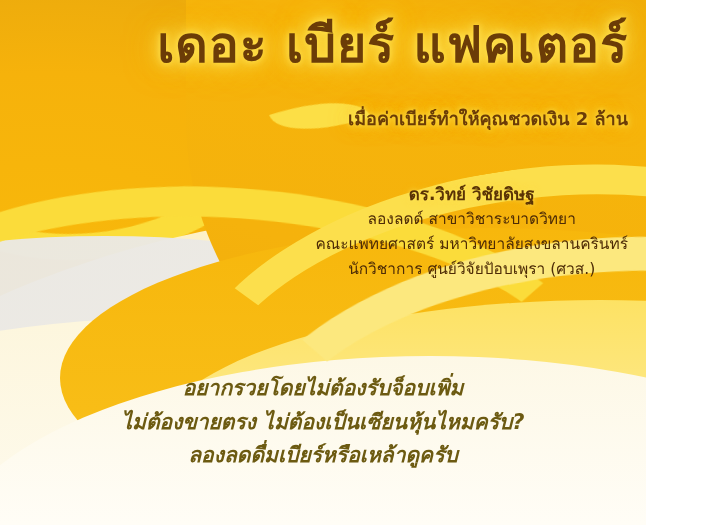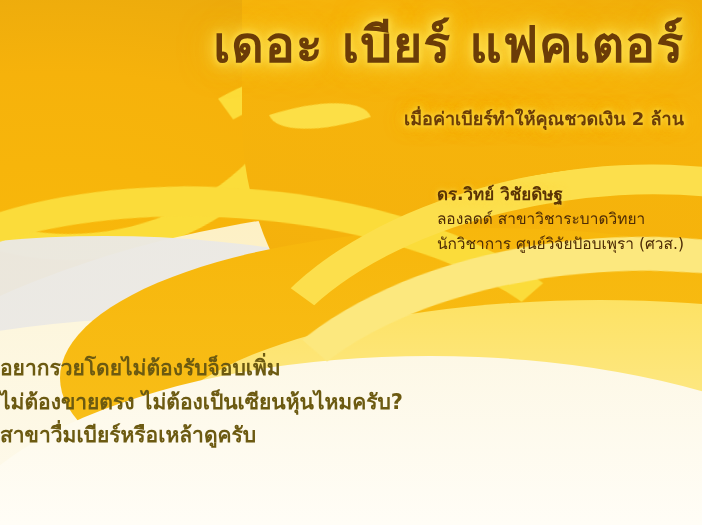--- a/index.html
+++ b/index.html
@@ -5,21 +5,21 @@
 <style>
   html, body {
     margin: 0;
     padding: 0;
     background: #ffffff;
   }
   * { box-sizing: border-box; }
 
   .slide {
     position: relative;
-    width: 702px;
+    width: 646px;
     height: 525px;
     overflow: hidden;
     font-family: "DejaVu Sans", "Liberation Sans", sans-serif;
     background: #f7b20c;
   }
 
   
   .bg-base {
     position: absolute;
     inset: 0;
@@ -178,21 +178,21 @@
       0 0 5px #ffe54f,
       0 0 12px rgba(255,226,74,0.8),
       0 0 20px rgba(255,226,74,0.5);
     white-space: nowrap;
   }
 
   .author-block {
     position: absolute;
     right: 18px;
     top: 182px;
-    text-align: left;
+    text-align: center;
     color: #4a2a06;
   }
   .author-name {
     font-size: 17px;
     font-weight: bold;
     color: #5a3305;
     line-height: 1.45;
     text-shadow: 0 0 4px rgba(255,230,90,0.7), 0 0 10px rgba(255,226,74,0.45);
     white-space: nowrap;
   }
@@ -201,23 +201,24 @@
     font-weight: normal;
     color: #4e2c06;
     line-height: 1.62;
     white-space: nowrap;
   }
 
   .message-block {
     position: absolute;
     left: 0;
     right: 0;
-    top: 352px;
-    text-align: left;
+    top: 372px;
+    text-align: center;
     color: #6c5a11;
+    font-style: italic;
   }
   .message-line {
     font-size: 21px;
     font-weight: bold;
     line-height: 1.6;
     color: #6c5a11;
     white-space: nowrap;
   }
 </style>
 </head>
@@ -248,23 +249,24 @@
 
   <div class="content">
 
     <div class="title">เดอะ เบียร์ แฟคเตอร์</div>
 
     <div class="subtitle">เมื่อค่าเบียร์ทำให้คุณชวดเงิน 2 ล้าน</div>
 
     <div class="author-block">
       <div class="author-name">ดร.วิทย์ วิชัยดิษฐ</div>
       <div class="author-line">ลองลดด์ สาขาวิชาระบาดวิทยา</div>
+      <div class="author-line">คณะแพทยศาสตร์ มหาวิทยาลัยสงขลานครินทร์</div>
       <div class="author-line">นักวิชาการ ศูนย์วิจัยปัอบเพุรา (ศวส.)</div>
     </div>
 
     <div class="message-block">
       <div class="message-line">อยากรวยโดยไม่ต้องรับจ็อบเพิ่ม</div>
       <div class="message-line">ไม่ต้องขายตรง ไม่ต้องเป็นเซียนหุ้นไหมครับ?</div>
-      <div class="message-line">สาขาวื่มเบียร์หรือเหล้าดูครับ</div>
+      <div class="message-line">ลองลดดื่มเบียร์หรือเหล้าดูครับ</div>
     </div>
 
   </div>
 </div>
 
 </body></html>

